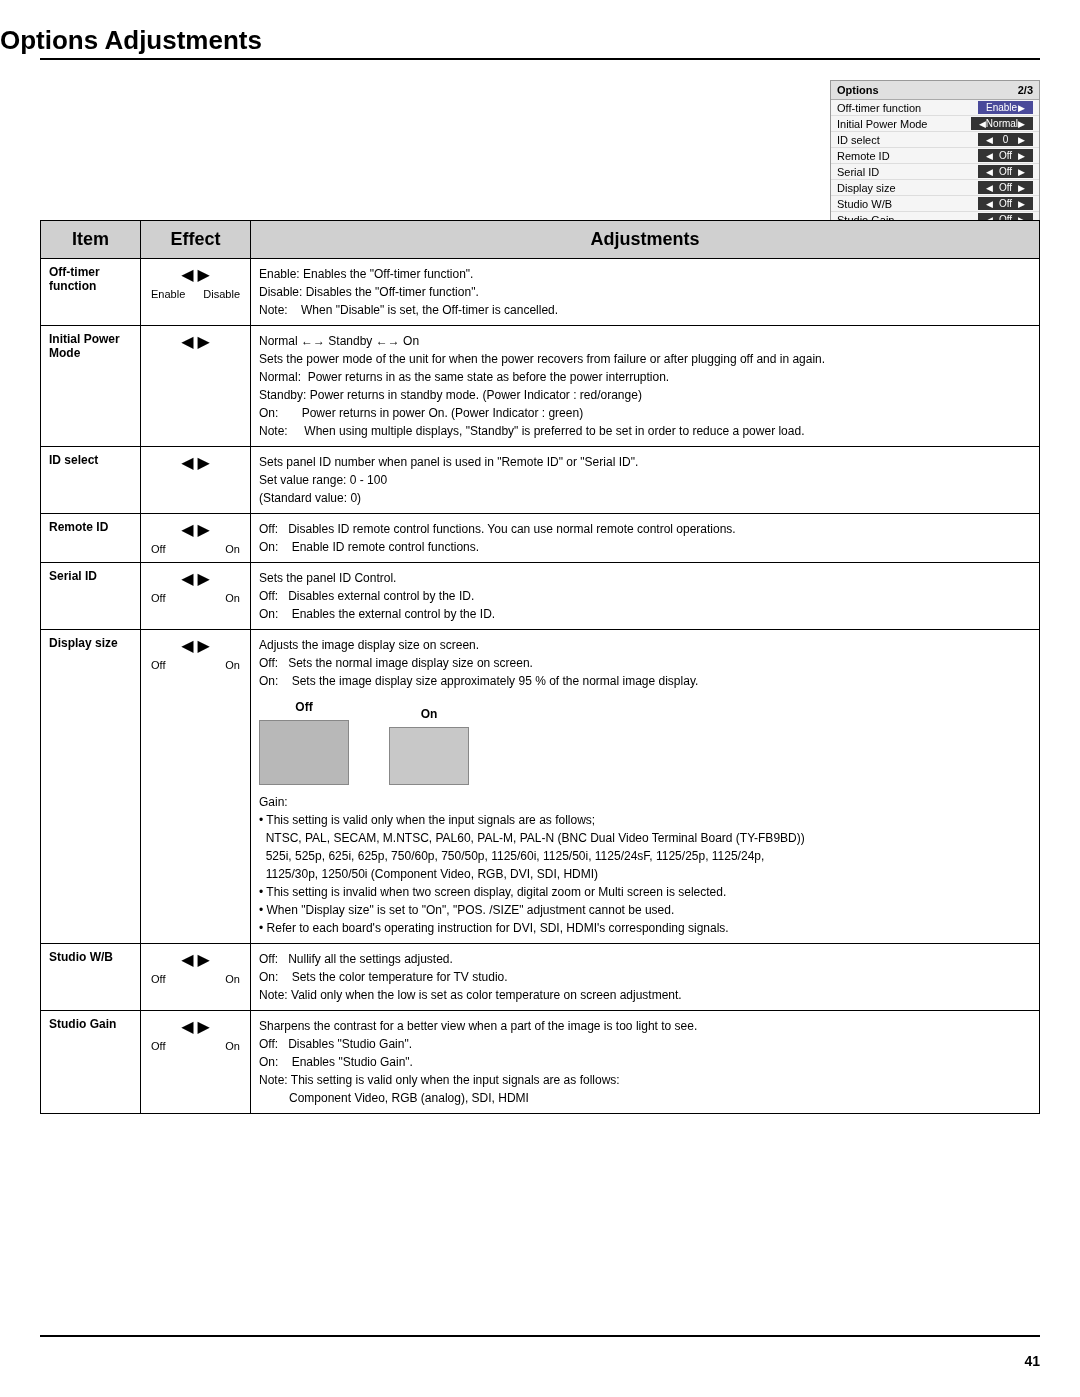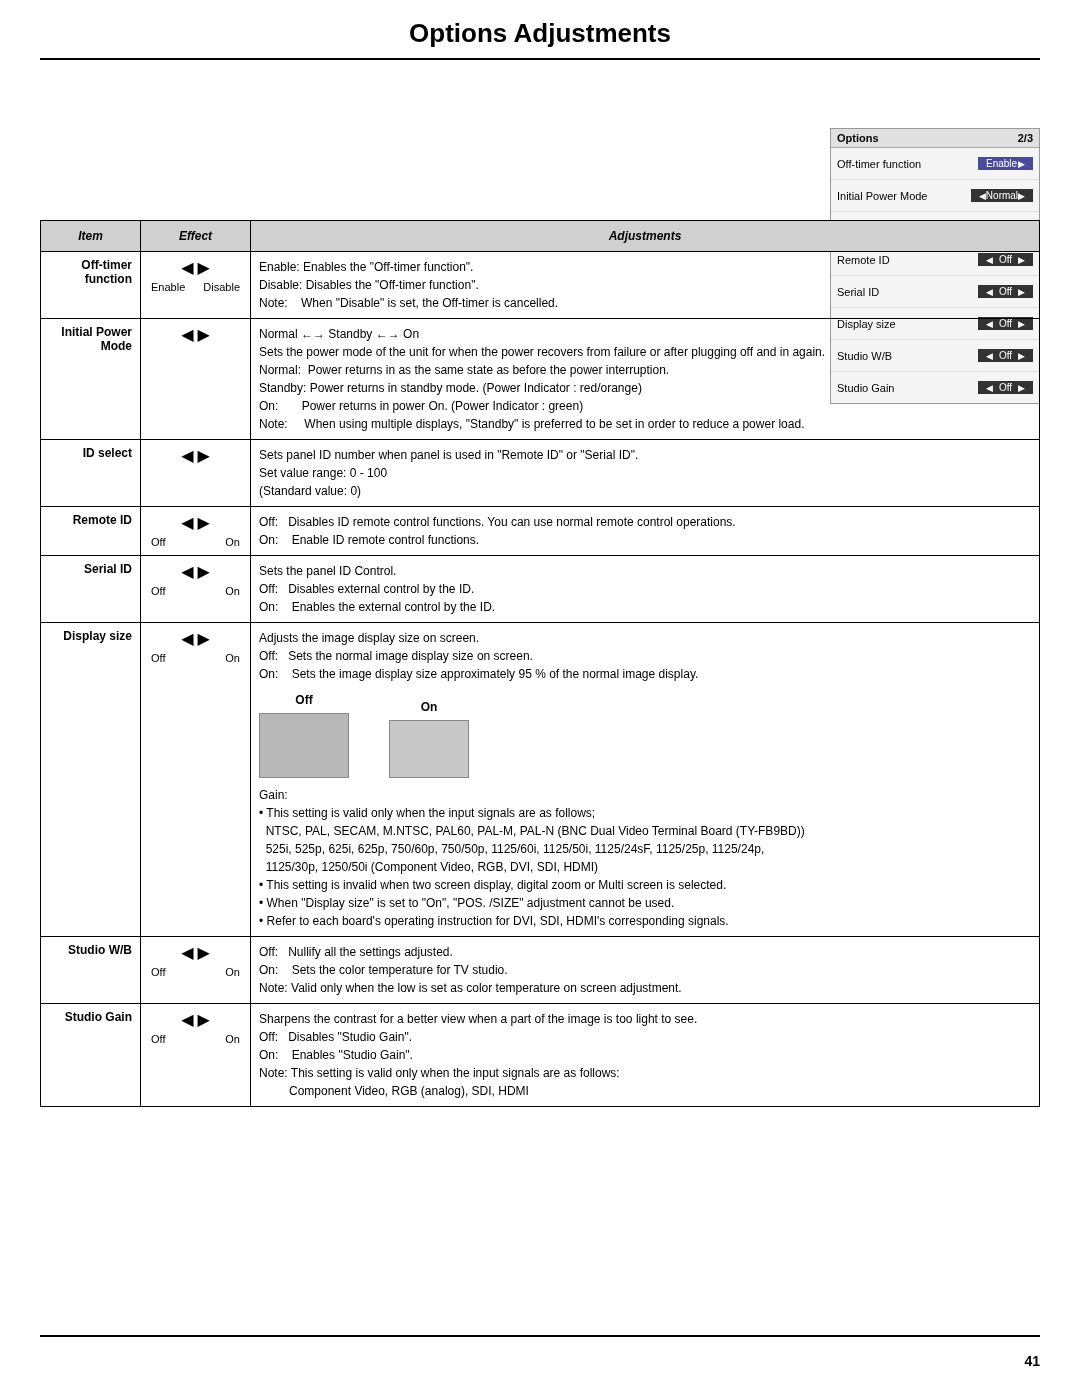--- a/index.html
+++ b/index.html
@@ -36,51 +36,49 @@
       position: absolute;
       bottom: 60px;
       left: 40px;
       right: 40px;
       border-top: 2px solid #000;
     }
 
     
     .page-title {
       position: absolute;
-      top: 18px;
+      top: 25px;
       left: 0; right: 0;
-      text-align: center;
       font-size: 26px;
       font-weight: bold;
     }
 
     
     .osd-box {
       position: absolute;
       top: 80px;
       right: 40px;
       width: 210px;
       border: 1px solid #999;
       background: #f5f5f5;
       font-size: 11px;
-      margin-top: 48px;
     }
     .osd-header {
       display: flex;
       justify-content: space-between;
       padding: 3px 6px;
       background: #e0e0e0;
       border-bottom: 1px solid #aaa;
       font-weight: bold;
     }
     .osd-row {
       display: flex;
       justify-content: flex-end;
       align-items: center;
-      padding: 9px 6px;
+      padding: 1px 6px;
       border-bottom: 1px solid #ddd;
     }
     .osd-row:last-child { border-bottom: none; }
     .osd-row-label { flex: 1; }
     .osd-row-value {
       background: #4a4a9a;
       color: #fff;
       padding: 1px 8px;
       font-size: 10px;
       min-width: 55px;
@@ -112,35 +110,34 @@
       border: 1px solid #000;
     }
     .adj-table th, .adj-table td {
       border: 1px solid #000;
       padding: 6px 8px;
       vertical-align: top;
     }
     .adj-table thead th {
       background: #d0d0d0;
       font-weight: bold;
-      font-size: 12px;
+      font-size: 18px;
       padding: 8px;
-      font-style: italic;
     }
     .adj-table thead th:first-child {
       width: 100px;
     }
     .adj-table thead th:nth-child(2) {
       width: 110px;
       margin-top: 36px;
     }
 
     
     .item-cell {
-      text-align: right;
+      text-align: left;
       font-weight: bold;
       font-size: 12px;
       vertical-align: top;
       padding-top: 12px;
     }
 
     
     .effect-cell {
       text-align: center;
       vertical-align: top;

